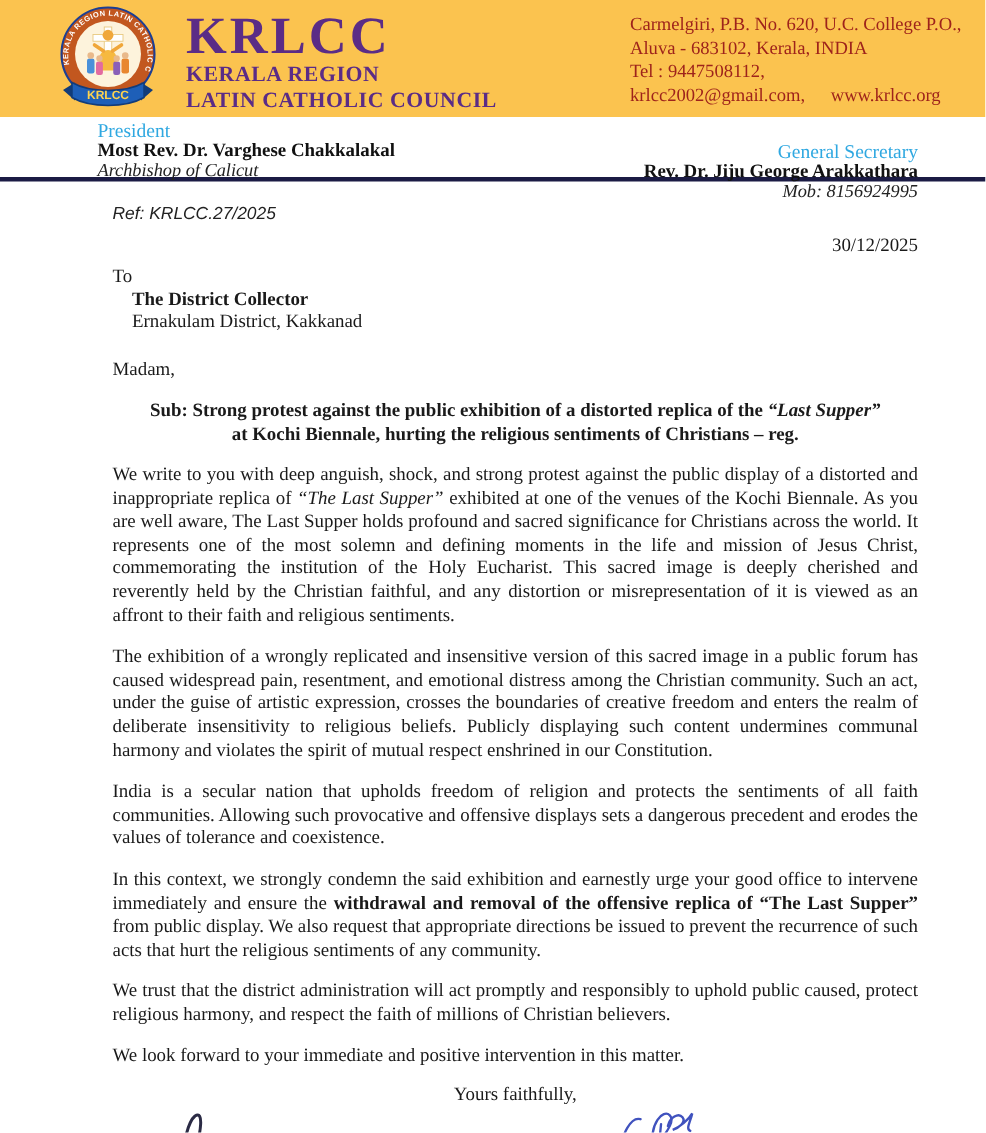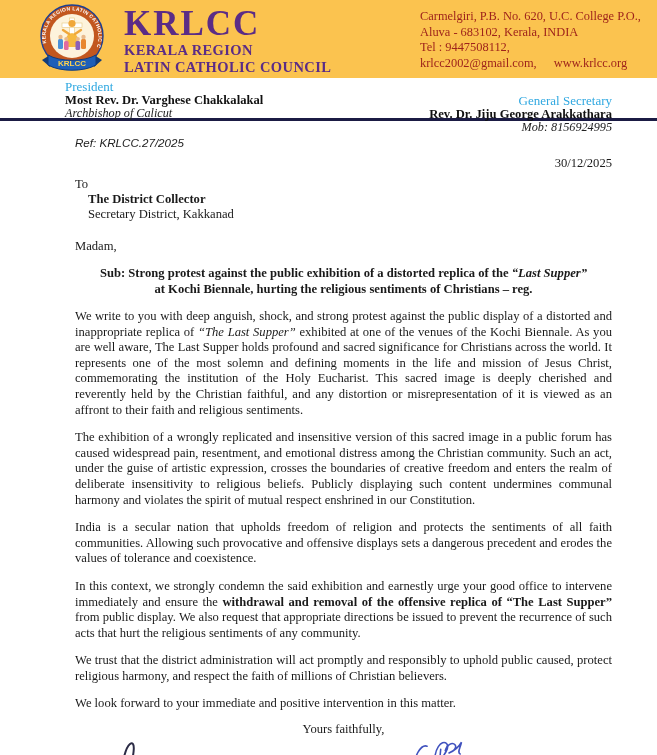--- a/index.html
+++ b/index.html
@@ -169,21 +169,21 @@
 <div class="head-rule"></div>
 
 <div class="letter">
 
   <div class="ref-line">Ref: KRLCC.27/2025</div>
   <div class="date-line">30/12/2025</div>
 
   <div class="to-label">To</div>
   <div class="recipient">
     <div class="recipient-name">The District Collector</div>
-    <div class="recipient-addr">Secretary District, Kakkanad</div>
+    <div class="recipient-addr">Ernakulam District, Kakkanad</div>
   </div>
 
   <div class="salutation">Madam,</div>
 
   <div class="subject">
     <div><span>Sub: Strong protest against the public exhibition of a distorted replica of the </span><span class="emph">“Last Supper”</span></div>
     <div>at Kochi Biennale, hurting the religious sentiments of Christians – reg.</div>
   </div>
 
   <p class="para"><span>We write to you with deep anguish, shock, and strong protest against the public display of a distorted and inappropriate replica of </span><span class="it">“The Last Supper”</span><span> exhibited at one of the venues of the Kochi Biennale. As you are well aware, The Last Supper holds profound and sacred significance for Christians across the world. It represents one of the most solemn and defining moments in the life and mission of Jesus Christ, commemorating the institution of the Holy Eucharist. This sacred image is deeply cherished and reverently held by the Christian faithful, and any distortion or misrepresentation of it is viewed as an affront to their faith and religious sentiments.</span></p>

